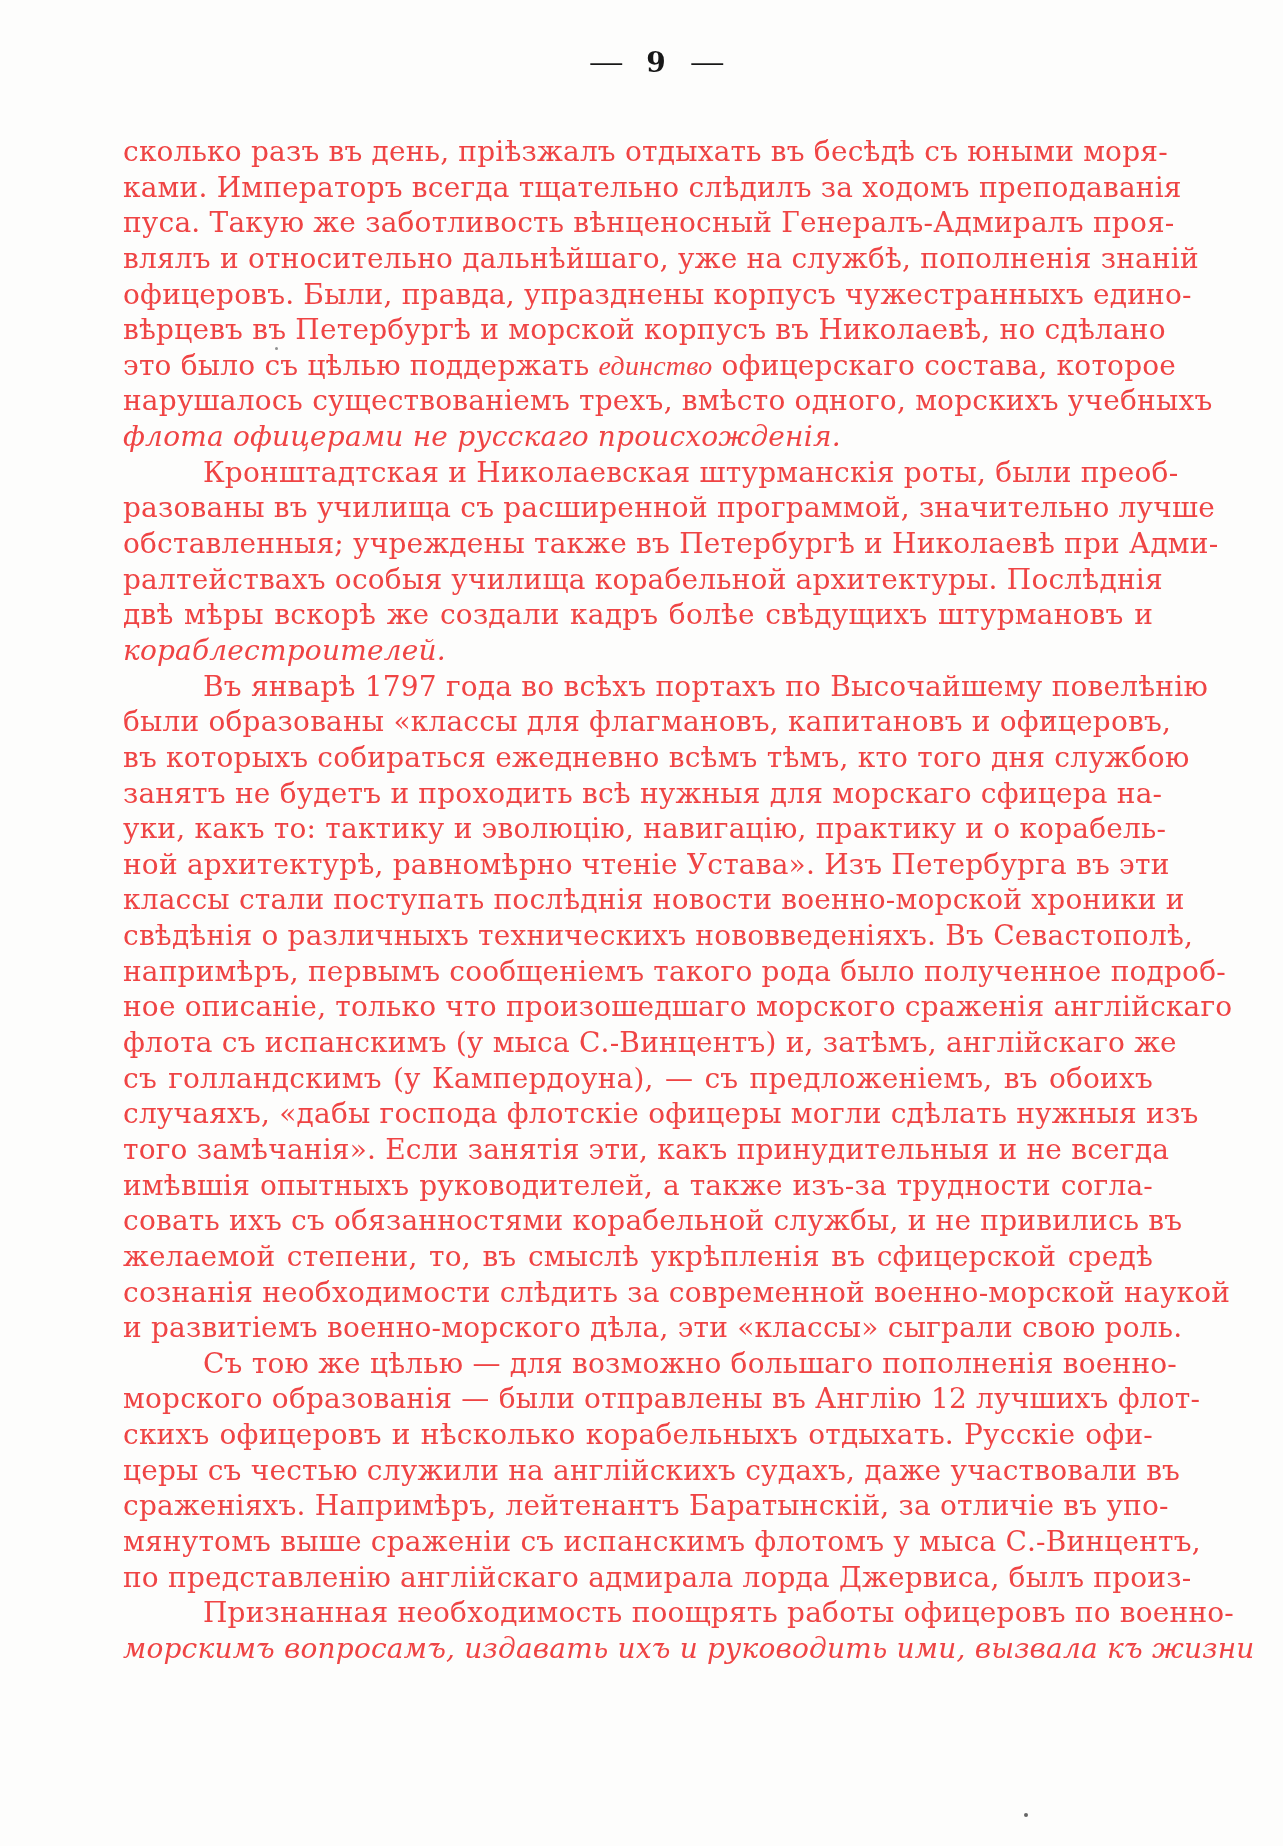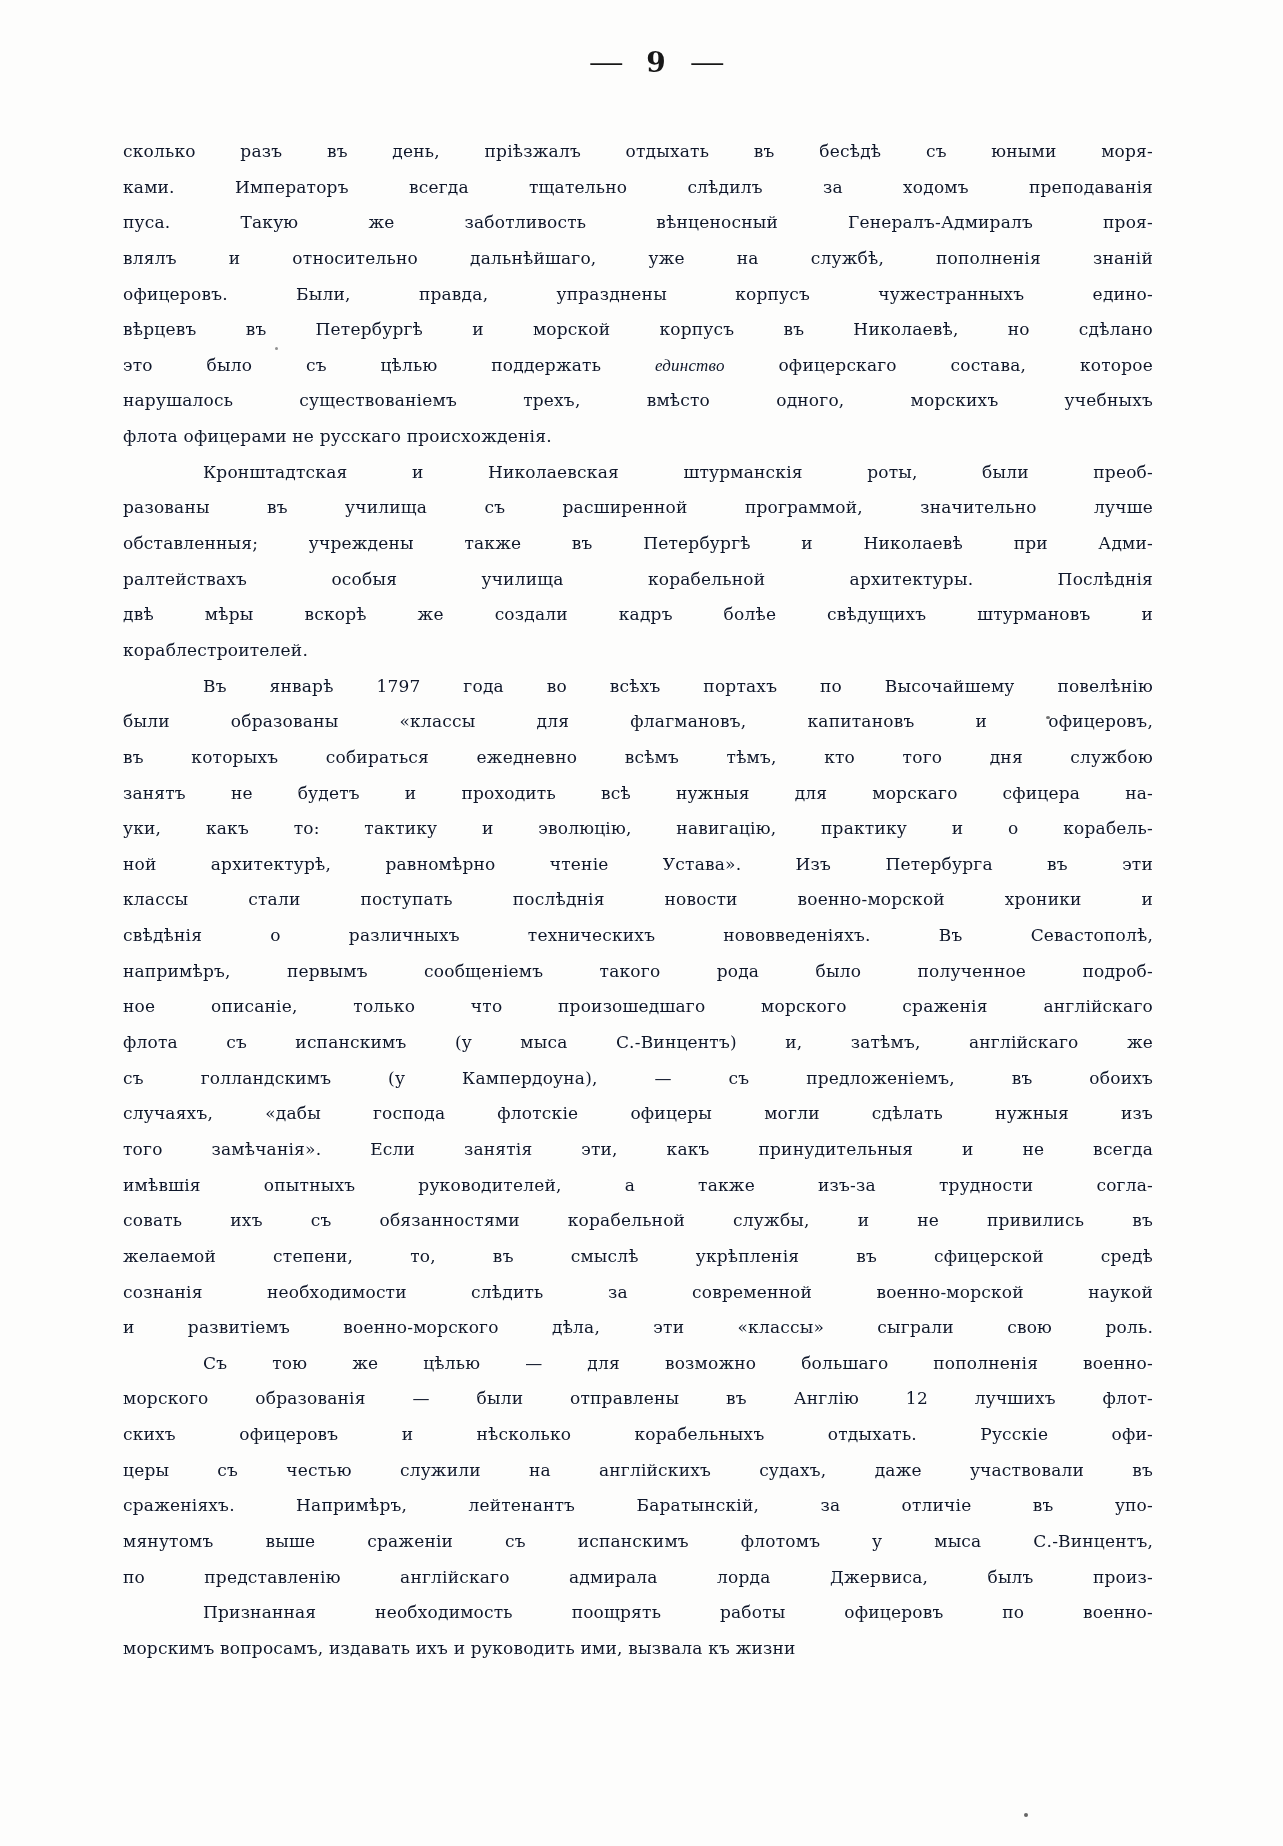--- a/index.html
+++ b/index.html
@@ -36,34 +36,35 @@
   .page-header .dash {
     letter-spacing: -1px;
     transform: scaleX(1.25);
     font-weight: normal;
   }
   .text-block {
     position: absolute;
     left: 123px;
     top: 134px;
     width: 1030px;
-    font-size: 17px;
-    color: #0f172a;
+    font-size: 28px;
+    color: #ef4444;
   }
   .line {
     height: 35.65px;
     line-height: 35.65px;
     text-align: justify;
     text-align-last: justify;
     white-space: nowrap;
     letter-spacing: 0.2px;
   }
   .line.unjust {
     text-align: right;
     text-align-last: left;
+    font-style: italic;
   }
   .line.indent {
     text-indent: 80px;
   }
   .line .em {
     font-style: italic;
     font-family: Liberation Serif, serif;
   }
   .speck {
     position: absolute;

